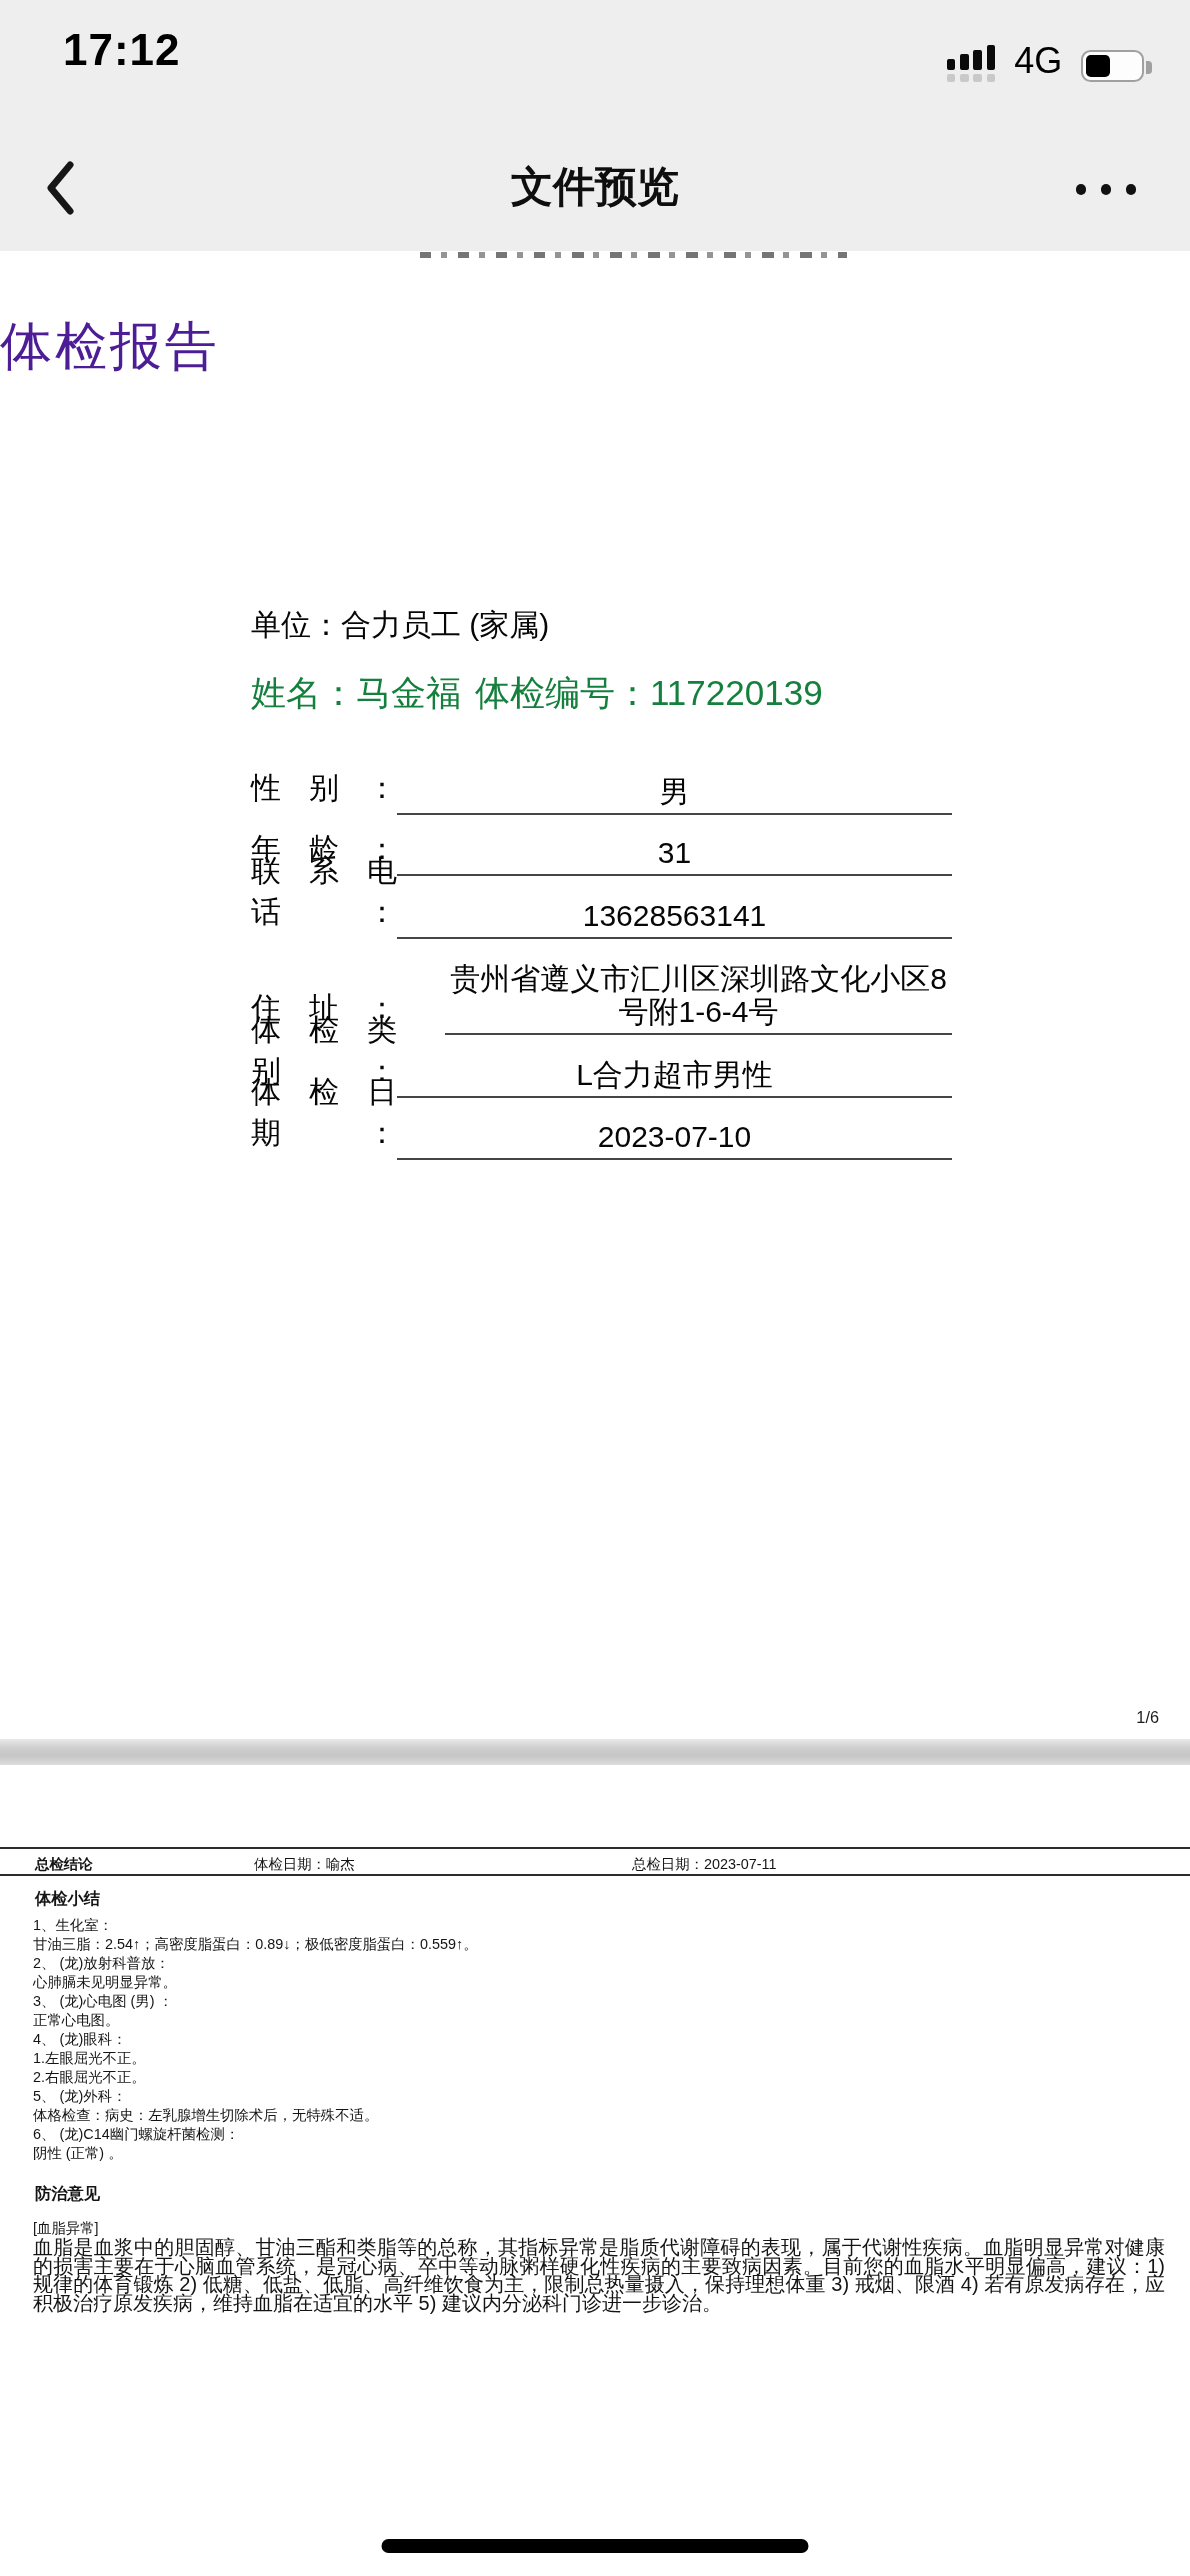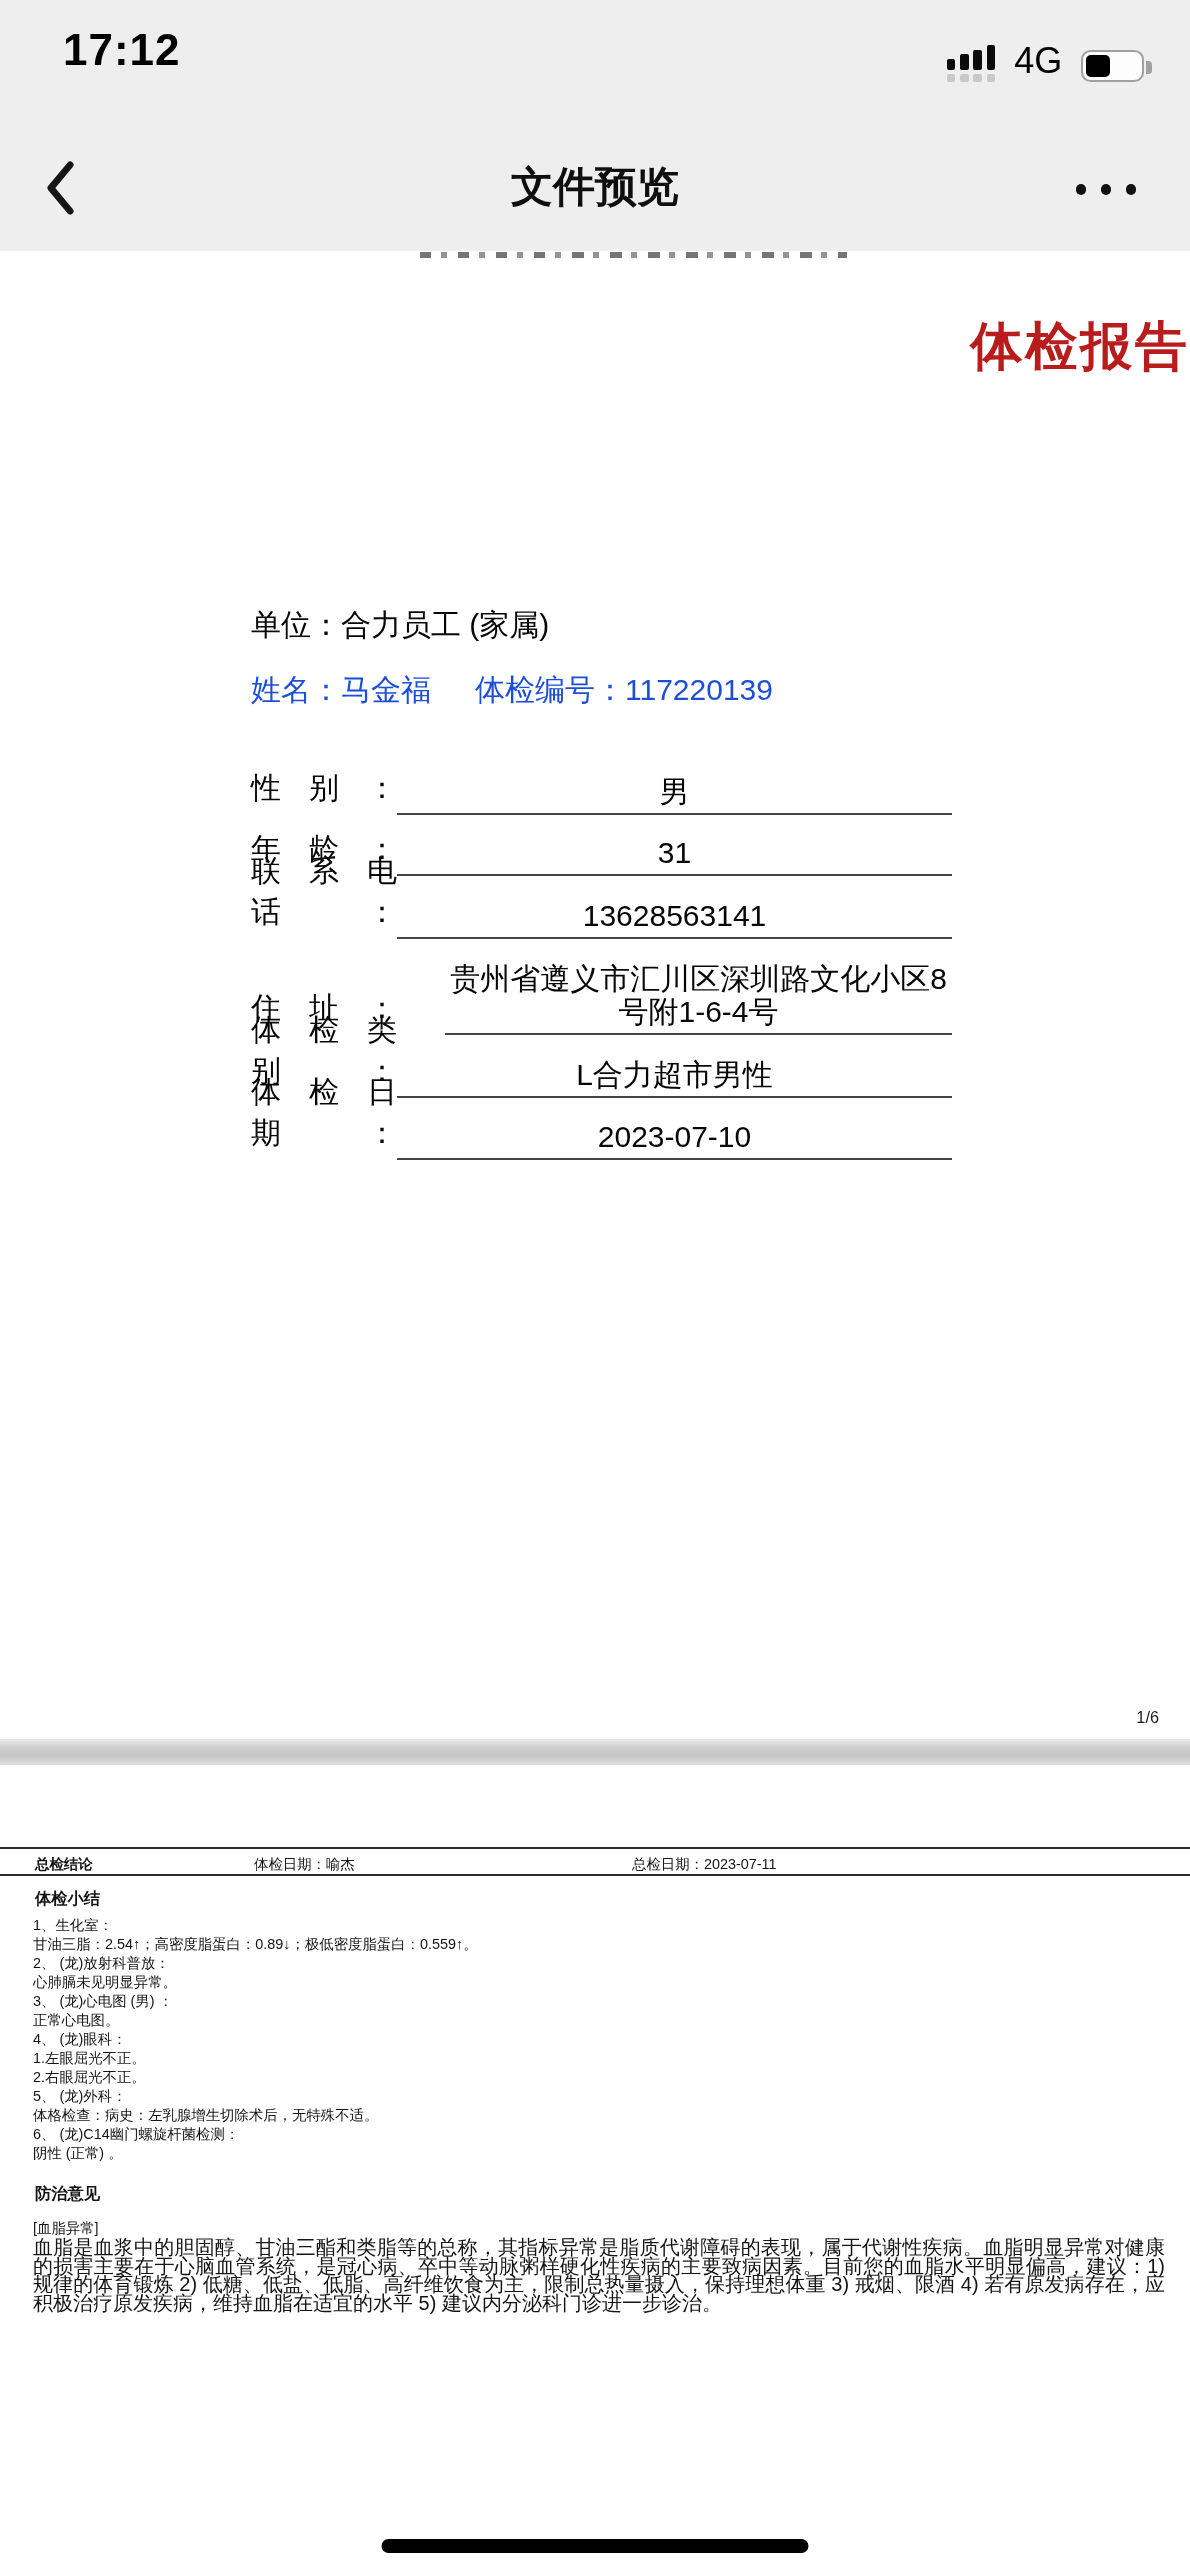--- a/index.html
+++ b/index.html
@@ -26,24 +26,24 @@
   .battery-tip { position:absolute; right:-9.6px; top:8.6px; width:5.8px; height:13.4px; background:#a0a0a0; border-radius:0 3.8px 3.8px 0; }
   .back-icon { position:absolute; left:44px; top:161px; }
   .nav-title { position:absolute; left:0; right:0; top:159px; text-align:center; font-size:42px; font-weight:600; color:#0e0e0e; }
   .more-dots { position:absolute; right:54px; top:184px; display:flex; gap:14.4px; }
   .more-dots i { display:block; width:10.5px; height:10.5px; border-radius:50%; background:#111; }
 
   
   .page1 { position:absolute; top:251px; left:0; width:1190px; height:1488px; background:#fff; }
   .remnant { position:absolute; top:1px; left:420px; width:427px; height:5.8px; opacity:.7;
     background:repeating-linear-gradient(90deg,#3a3a3a 0 11.5px, transparent 11.5px 21px, #666 21px 27px, transparent 27px 38px); }
-  .doc-title { position:absolute; top:61px; left:0; width:100%; text-align:right;
-    font-family:"Liberation Serif", serif; font-weight:700; font-size:52px; color:#b91c1c; letter-spacing:2.9px; }
+  .doc-title { position:absolute; top:61px; left:0; width:100%; text-align:left;
+    font-family:"Liberation Serif", serif; font-weight:400; font-size:52px; color:#4c1d95; letter-spacing:2.9px; }
   .tf-line1 { position:absolute; left:251px; top:354px; font-size:30px; color:#060606; }
-  .tf-line2 { position:absolute; left:251px; top:419px; font-size:30px; color:#1d4ed8; }
+  .tf-line2 { position:absolute; left:251px; top:419px; font-size:35px; color:#15803d; }
   .tf-line2 .examno { position:absolute; left:224px; top:0; white-space:nowrap; }
   .form { position:absolute; left:251px; top:0; width:701px; }
   .frow { position:absolute; left:0; width:701px; display:flex; align-items:flex-end; font-size:30px; color:#060606; }
   .frow-1{top:526px;height:38px;} .frow-2{top:589px;height:36px;} .frow-3{top:652px;height:36px;}
   .frow-4{top:714px;height:70px;gap:48px;} .frow-5{top:813px;height:34px;} .frow-6{top:875px;height:34px;}
   .flabel { width:146px; text-align:justify; text-align-last:justify; padding-bottom:5.8px; flex:none; }
   .fval { flex:1; text-align:center; border-bottom:2.9px solid #454545; padding-bottom:4.8px;
     line-height:33px; word-break:break-all; }
   .page-num { position:absolute; right:31px; top:1457px; font-size:16.3px; color:#1c1c1c; }
 

